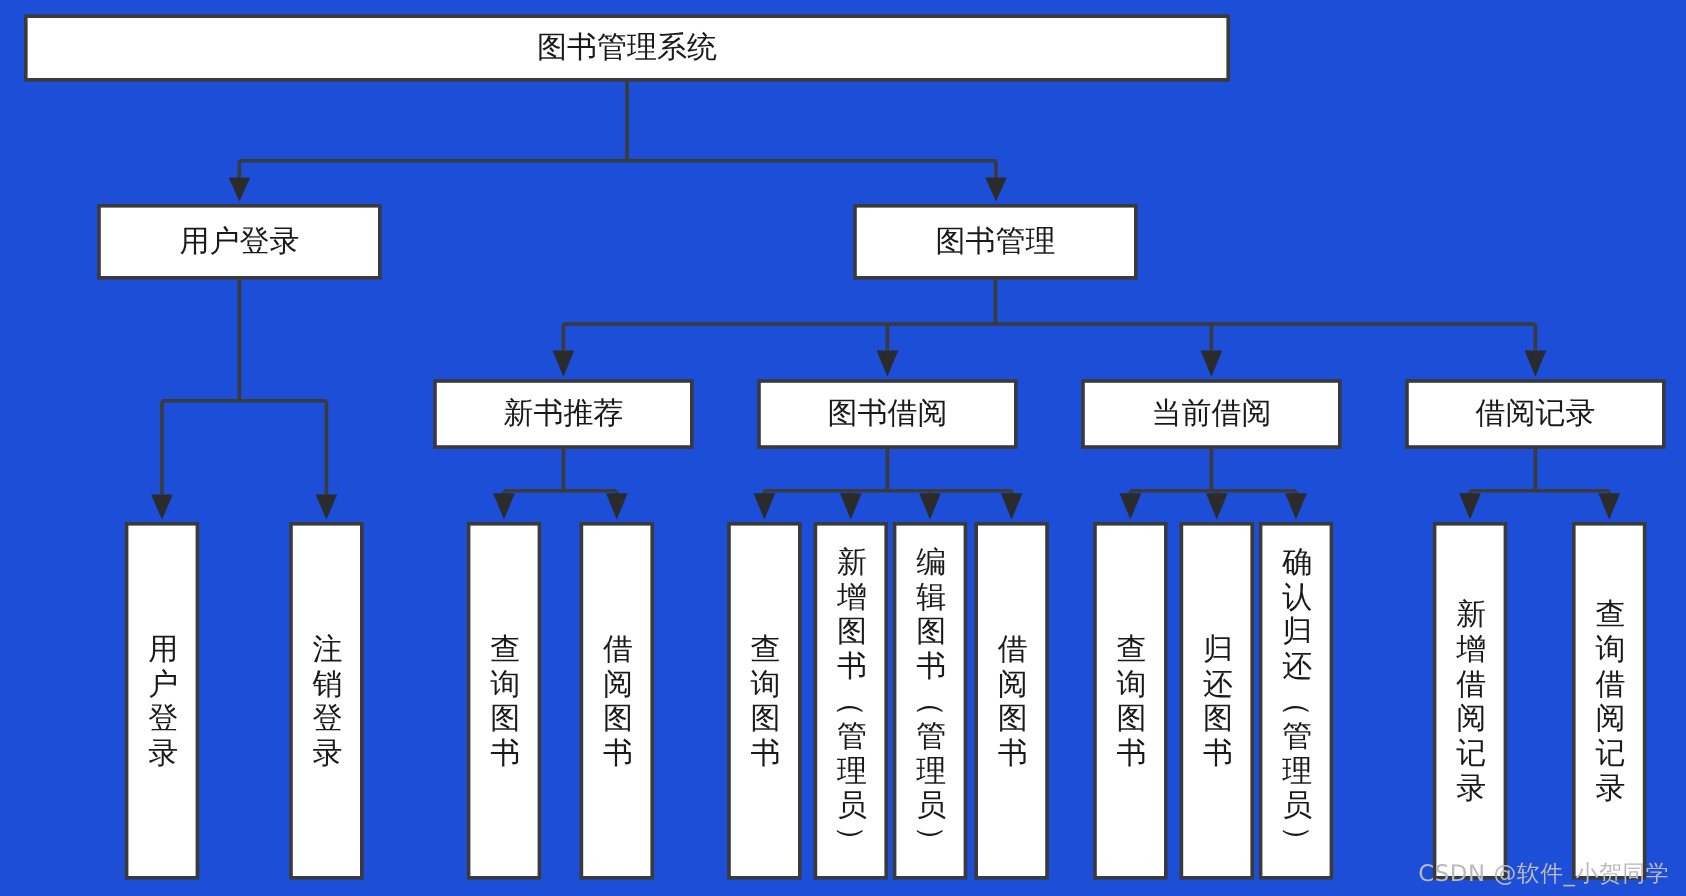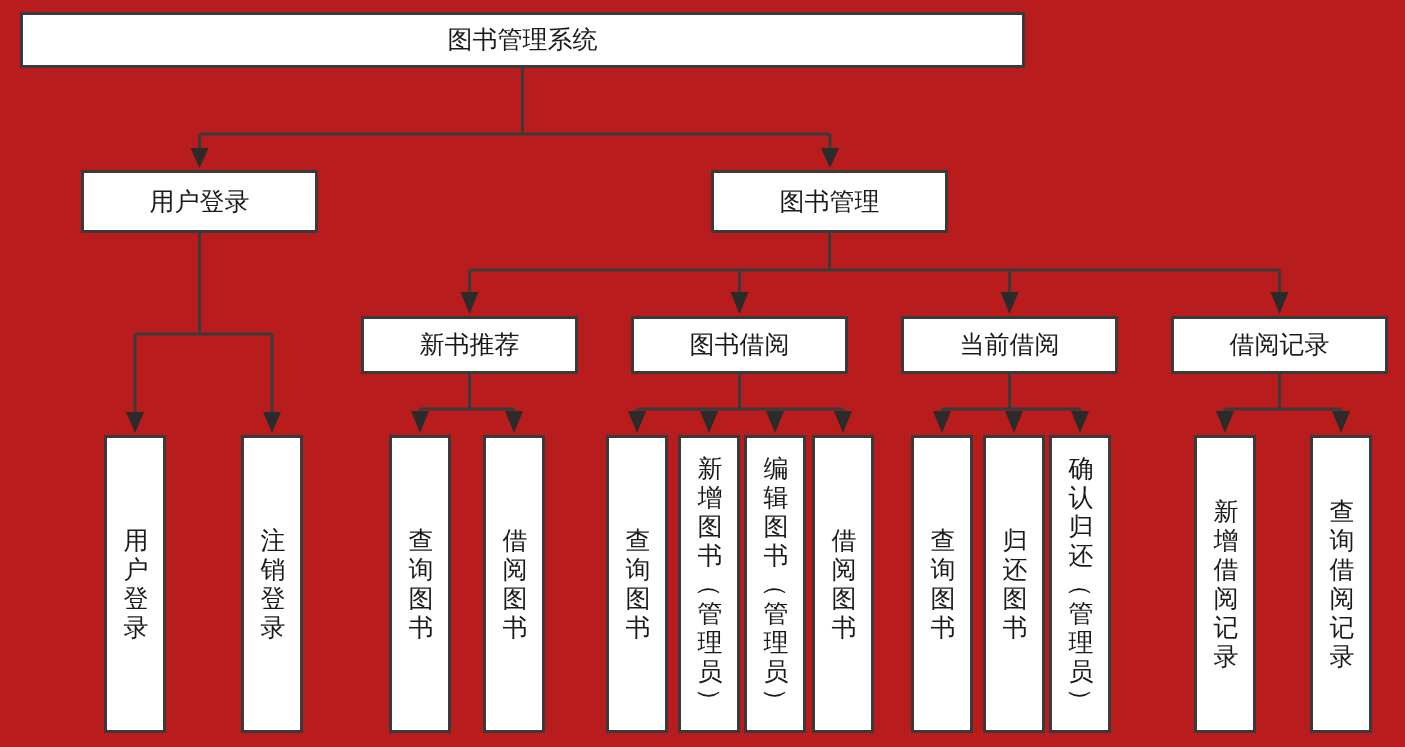--- a/index.html
+++ b/index.html
@@ -10,21 +10,21 @@
   body {
     width: 1405px;
     height: 747px;
     overflow: hidden;
     font-family: "DejaVu Sans", "Liberation Sans", sans-serif;
   }
   #diagram-root {
     position: relative;
     width: 1405px;
     height: 747px;
-    background: #b91c1c;
+    background: #1d4ed8;
   }
   svg#flow {
     position: absolute;
     left: 0;
     top: 0;
     width: 1405px;
     height: 747px;
     display: block;
   }
   .box-rect {
@@ -287,14 +287,15 @@
           <text class="leaf-label-char" x="1342" y="549">询</text>
           <text class="leaf-label-char" x="1342" y="578">借</text>
           <text class="leaf-label-char" x="1342" y="607">阅</text>
           <text class="leaf-label-char" x="1342" y="636">记</text>
           <text class="leaf-label-char" x="1342" y="665">录</text>
         </g>
       </g>
 
   </svg>
 
+  <div class="watermark">CSDN @软件_小贺同学</div>
 
 </div>
 
 </body></html>

